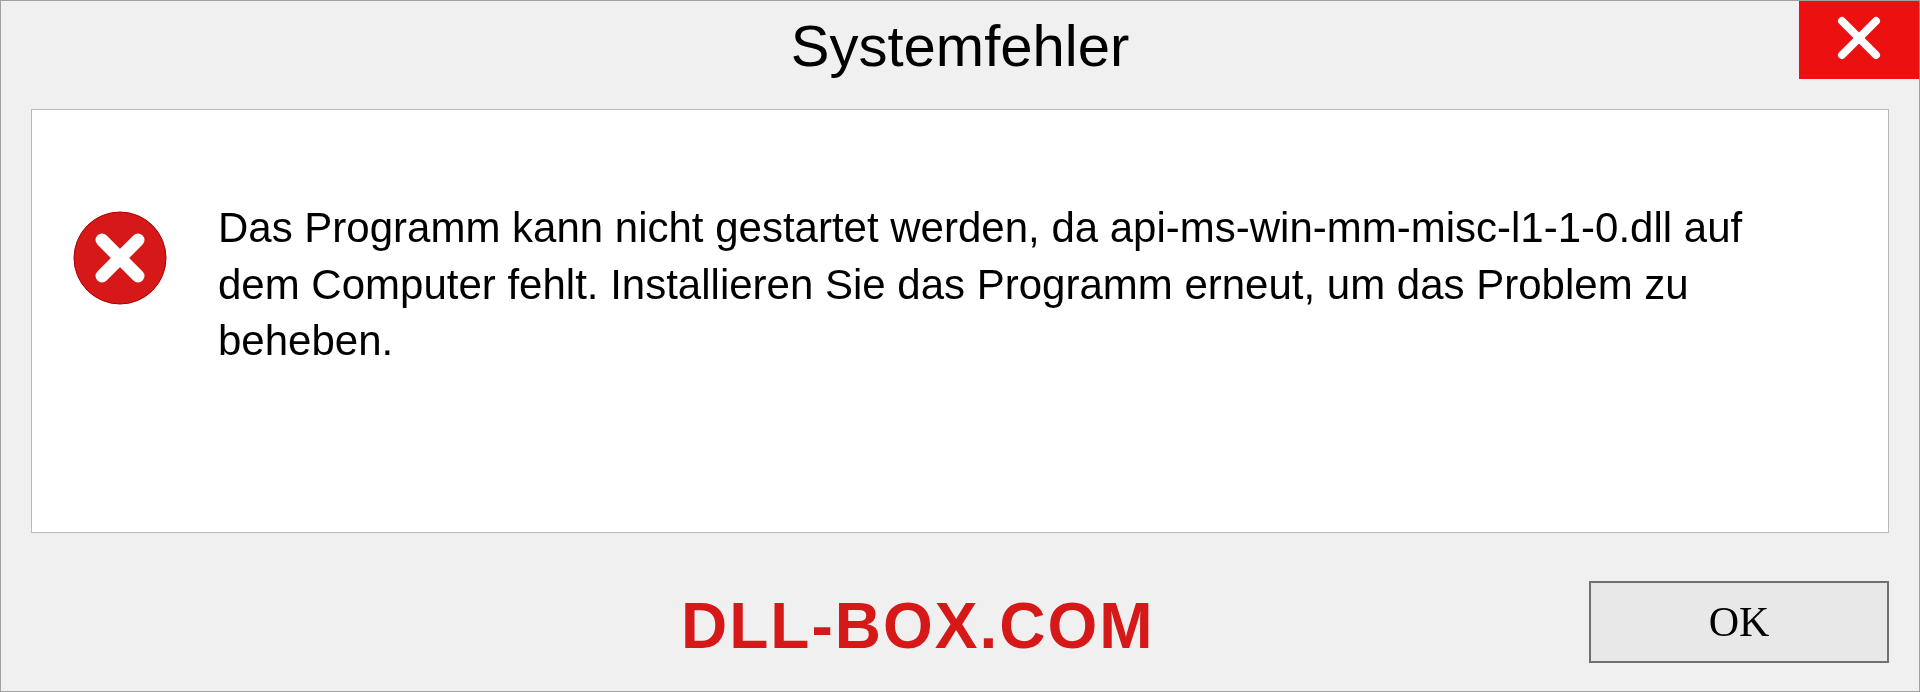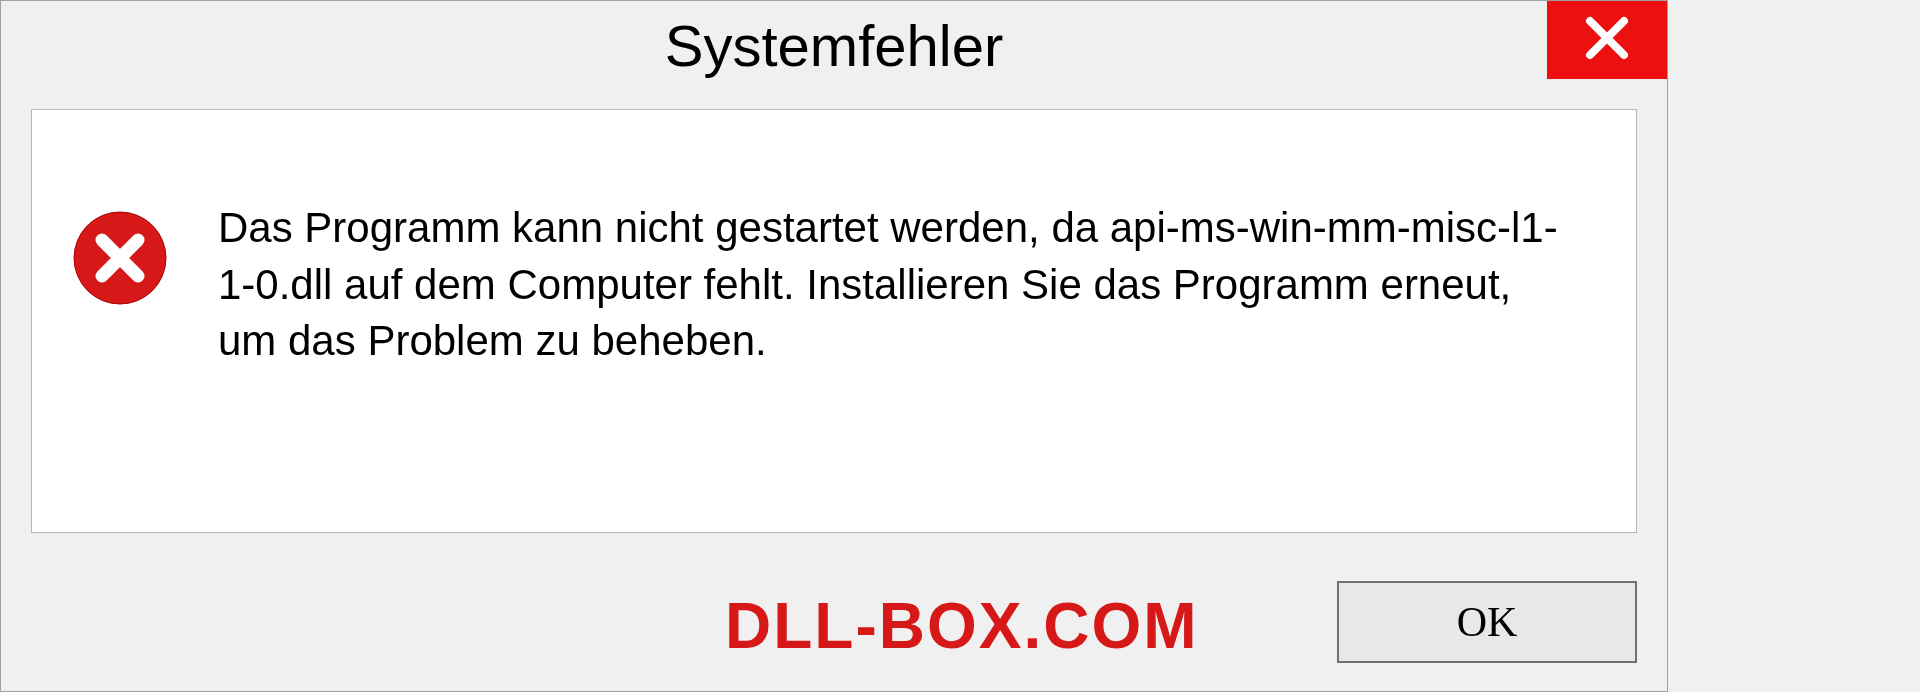--- a/index.html
+++ b/index.html
@@ -12,21 +12,21 @@
       background: #f0f0f0;
       width: 1920px;
       height: 692px;
       position: relative;
       overflow: hidden;
     }
     .dialog {
       position: absolute;
       top: 0;
       left: 0;
-      width: 1668px;
+      width: 1920px;
       height: 692px;
       background: #f0f0f0;
       border: 1px solid #a0a0a0;
     }
     .titlebar {
       height: 88px;
       display: flex;
       align-items: center;
       position: relative;
       background: #f0f0f0;
@@ -85,21 +85,20 @@
     .footer {
       position: absolute;
       bottom: 0;
       left: 0;
       right: 0;
       height: 140px;
       display: flex;
       align-items: center;
       justify-content: space-between;
       padding: 0 30px 20px 30px;
-      margin-left: 44px;
     }
     .watermark {
       font-size: 64px;
       font-weight: 700;
       color: #d61818;
       letter-spacing: 2px;
       position: absolute;
       left: 680px;
       bottom: 28px;
     }

